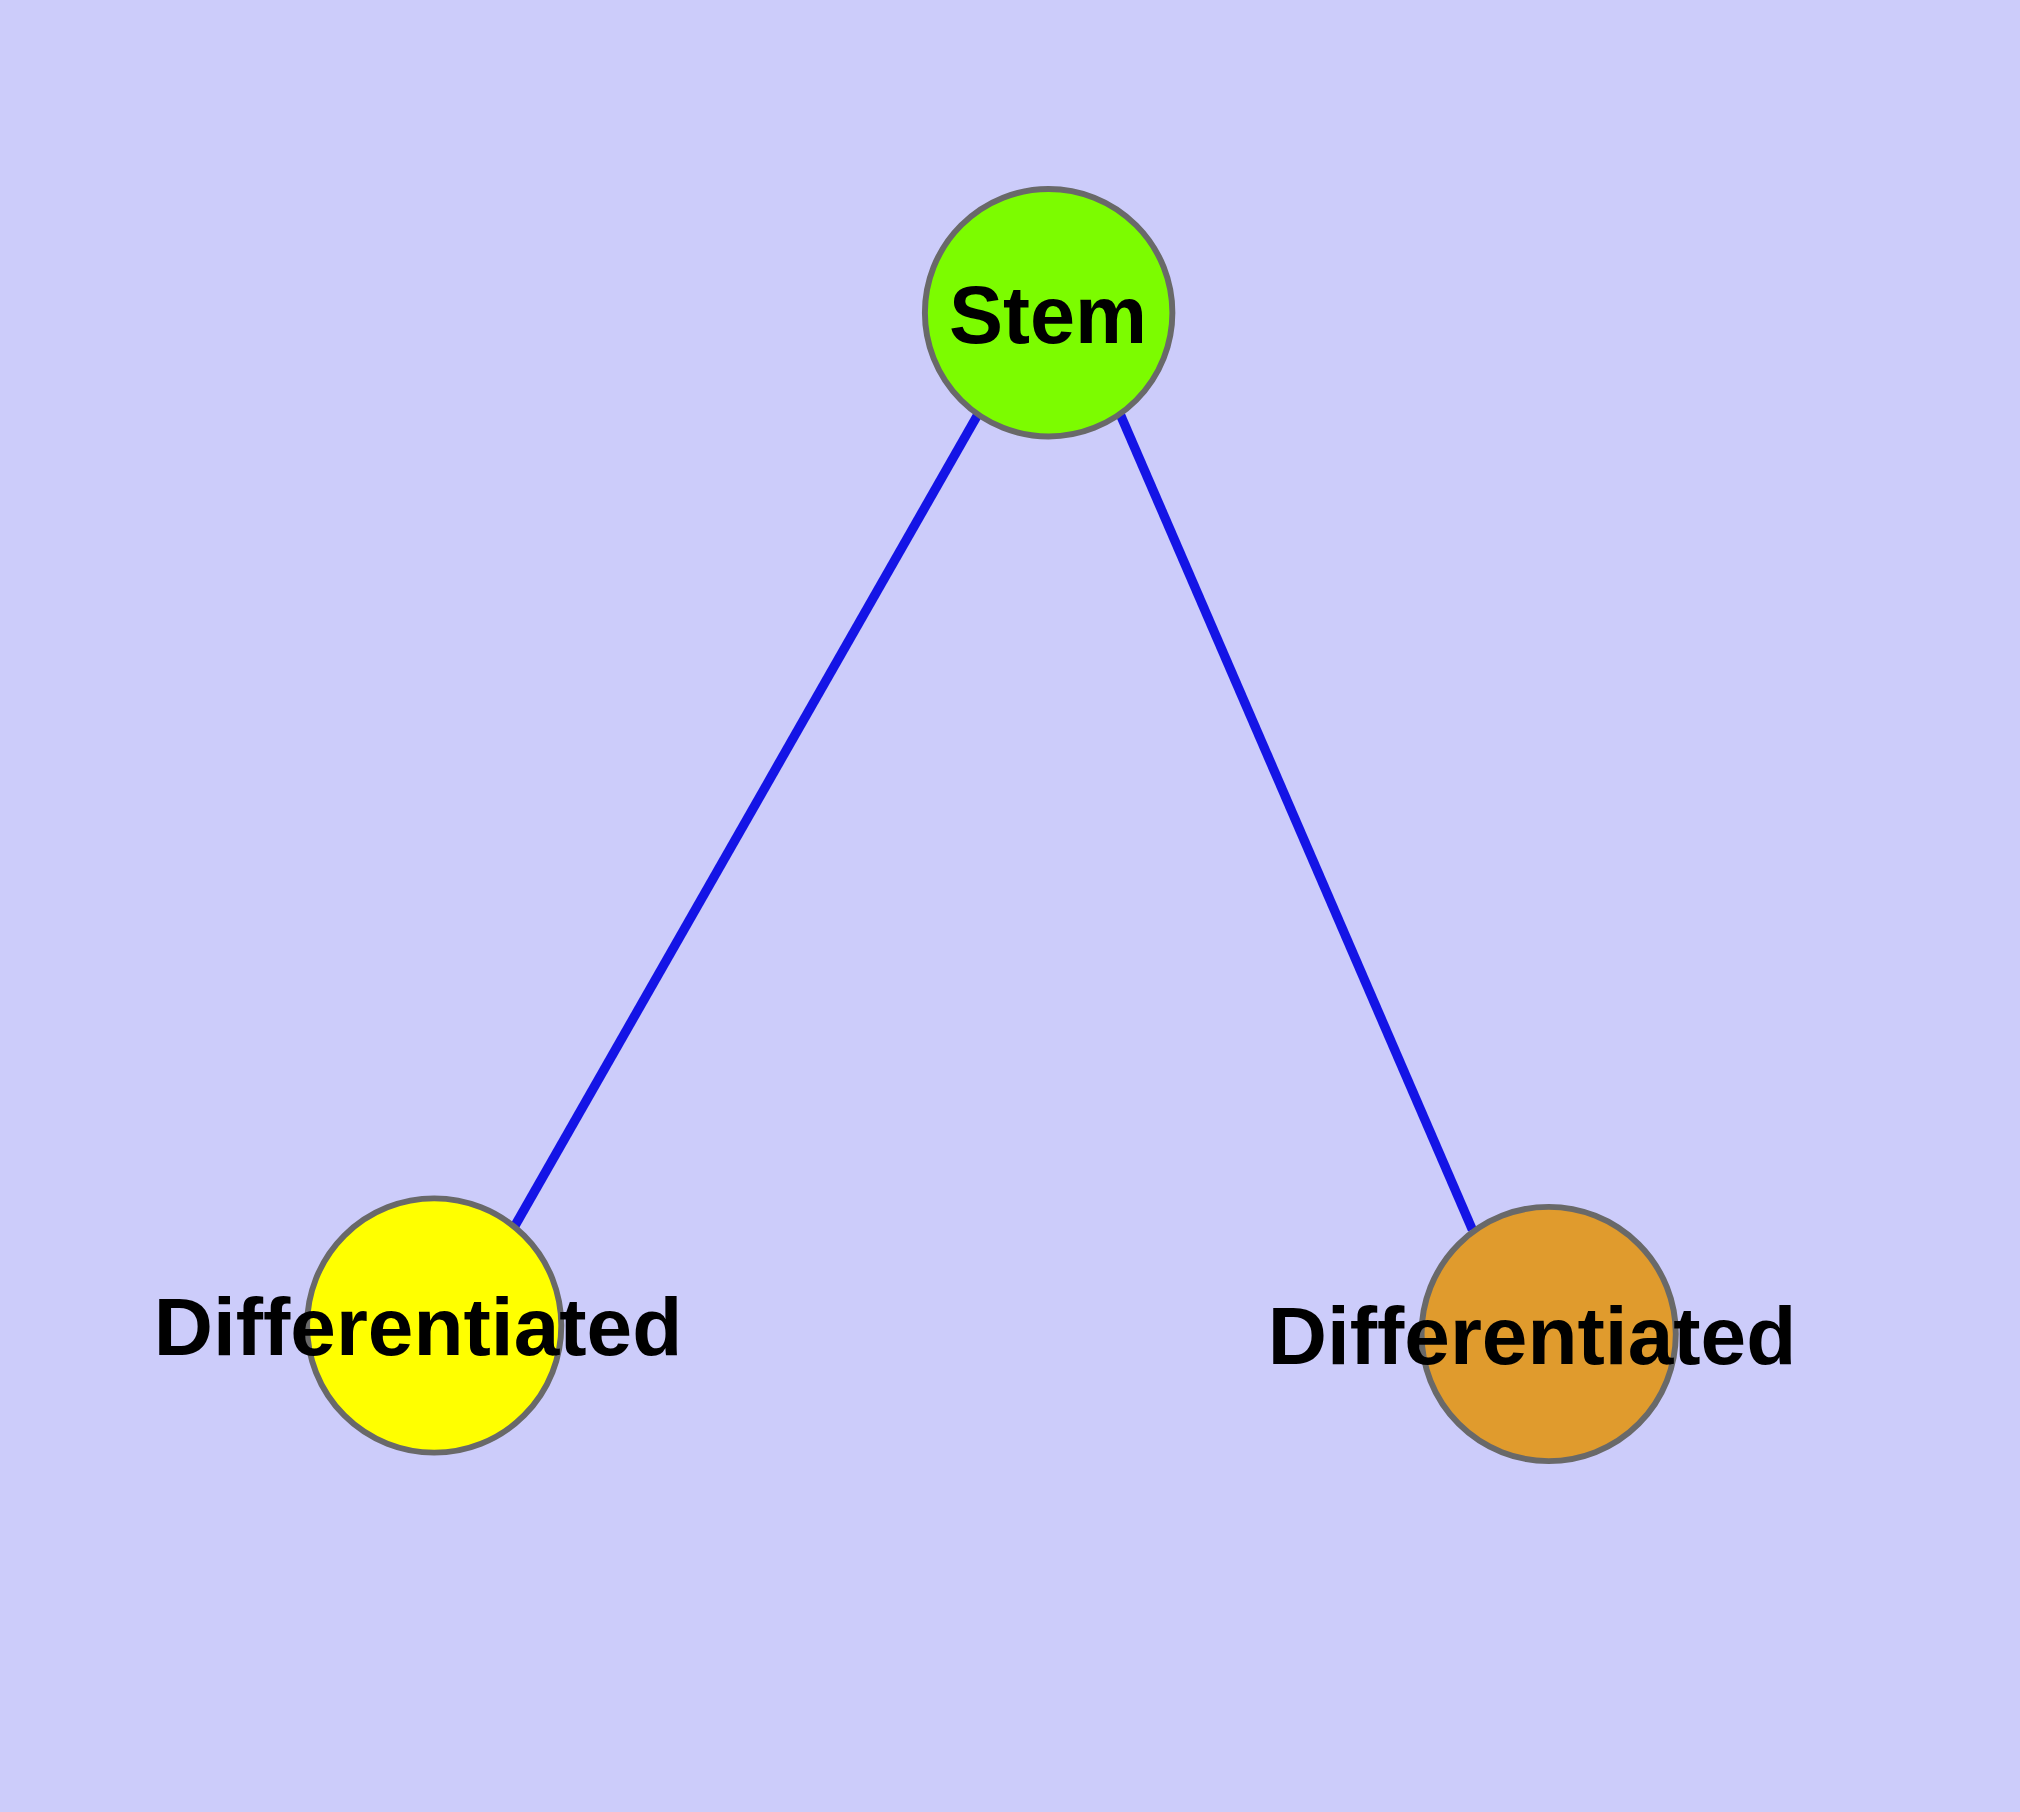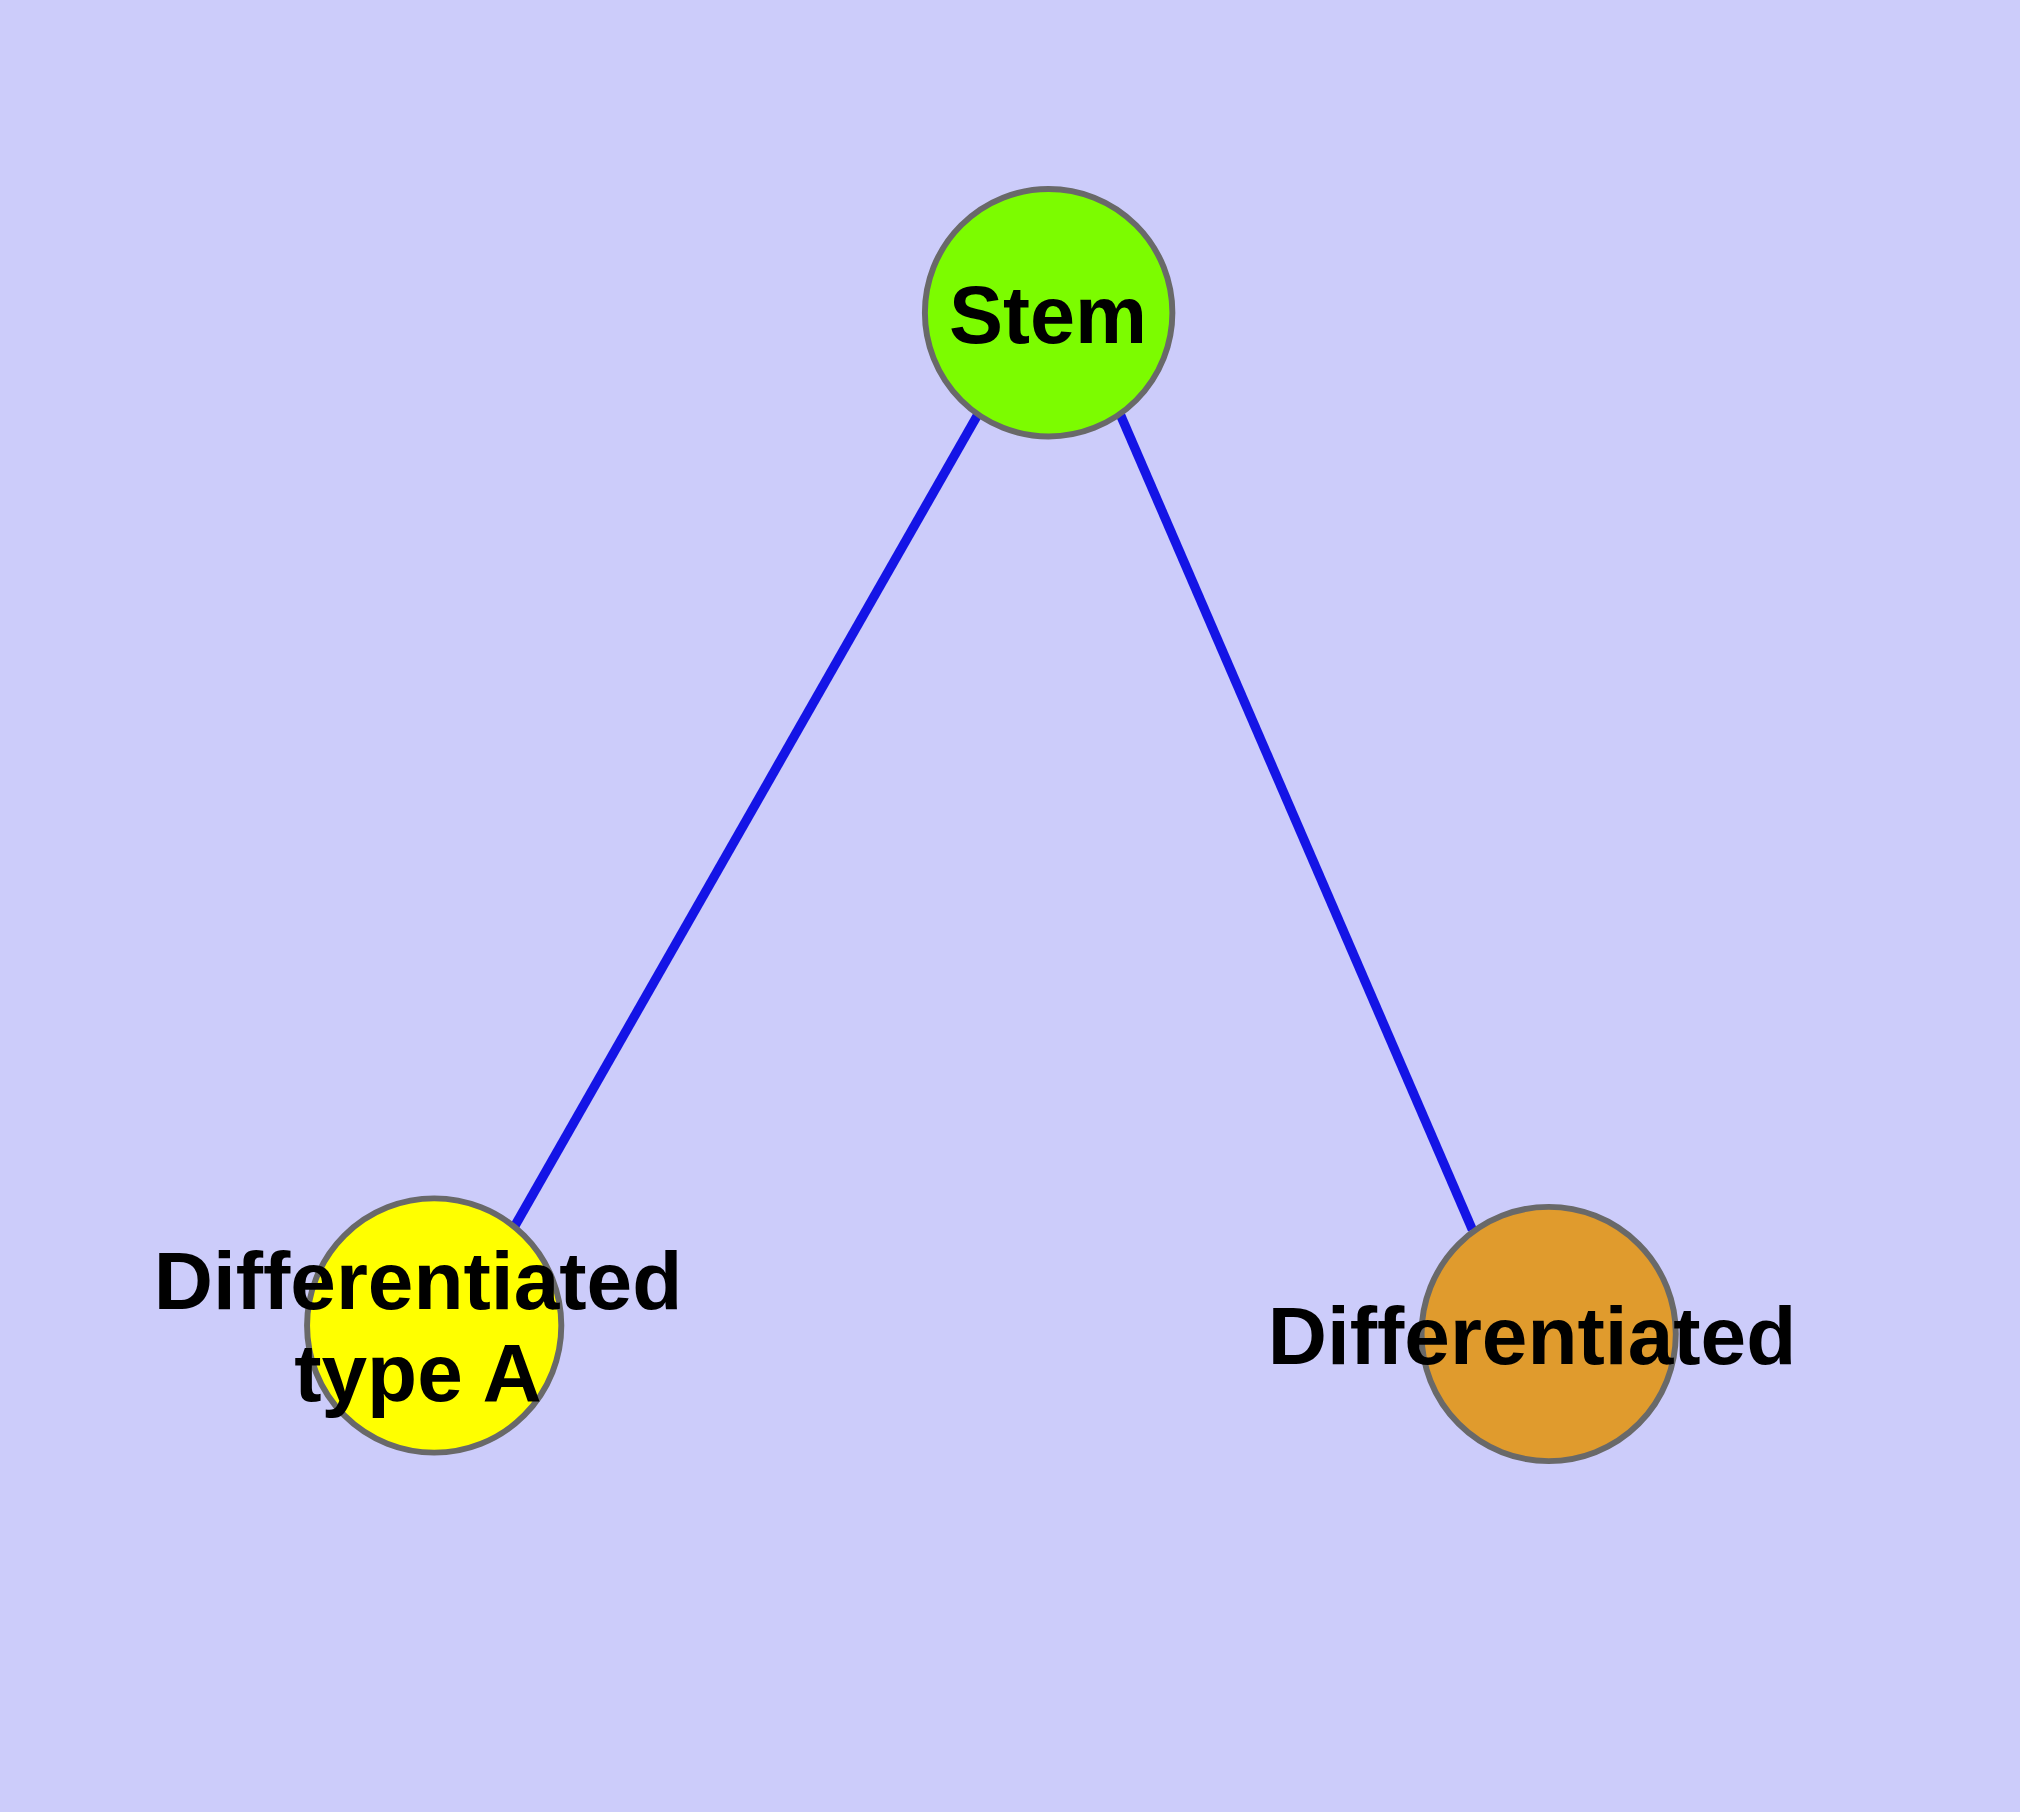--- a/index.html
+++ b/index.html
@@ -66,21 +66,20 @@
         <circle cx="1827" cy="1574" r="150" fill="#e09b2d" stroke="#696969" stroke-width="7"></circle>
       </g>
   </svg>
 
   <div class="node-label" id="label-stem">
       <div>Stem</div>
     </div>
 
   <div class="node-label" id="label-type-a">
       <div>Differentiated</div>
-      <div>type A</div>
     </div>
 
   <div class="node-label" id="label-type-b">
       <div>Differentiated</div>
     </div>
 
 </div>
 
 
 </body></html>

